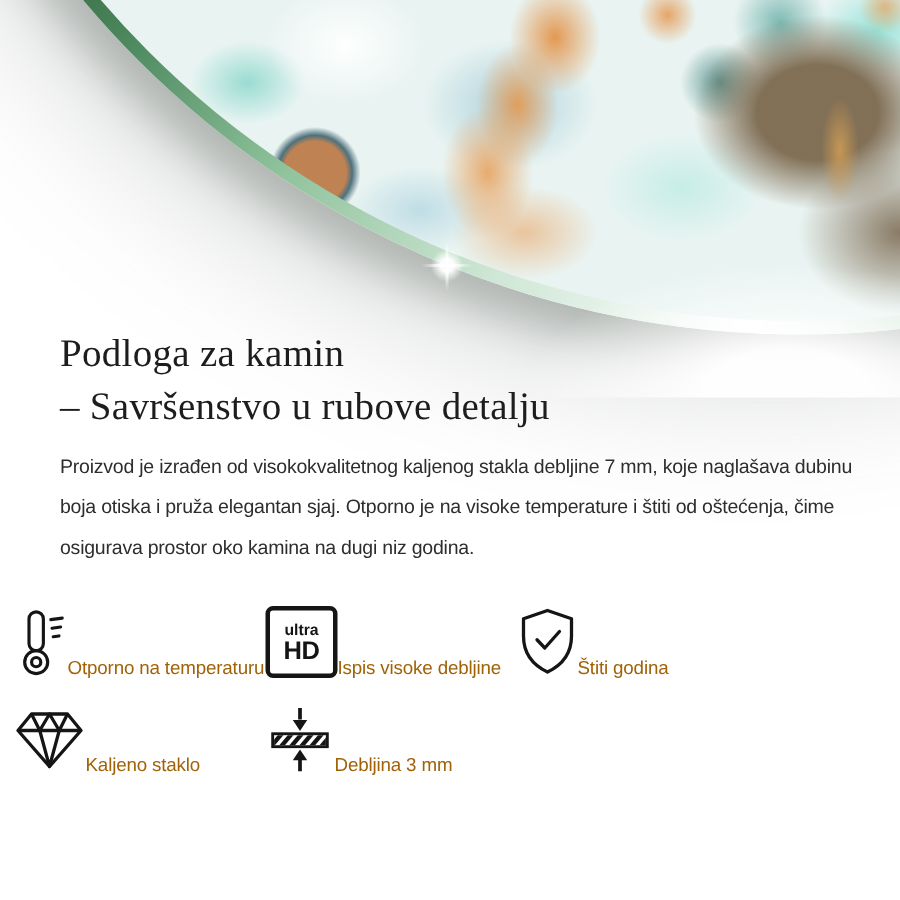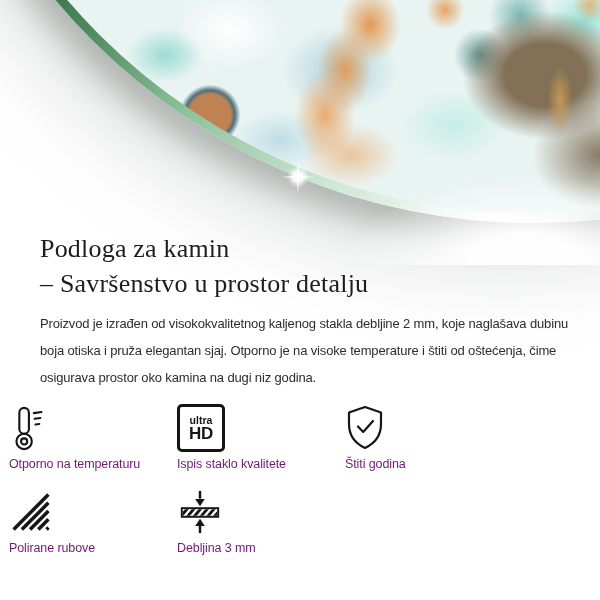--- a/index.html
+++ b/index.html
@@ -40,32 +40,32 @@
     background:radial-gradient(ellipse 240px 115px at 72% 96%, rgba(255,255,255,.97) 22%, rgba(255,255,255,0) 72%);}
   .sparkle{position:absolute;left:298px;top:177px;width:0;height:0;}
   .sparkle .glow{position:absolute;left:-11px;top:-11px;width:22px;height:22px;border-radius:50%;
     background:radial-gradient(circle, rgba(255,255,255,.95) 0 28%, rgba(255,255,255,0) 70%);}
   .sparkle .ray-h{position:absolute;left:-17px;top:-1px;width:34px;height:2px;
     background:linear-gradient(90deg, rgba(255,255,255,0), #fff 42%, #fff 58%, rgba(255,255,255,0));}
   .sparkle .ray-v{position:absolute;left:-1px;top:-17px;width:2px;height:34px;
     background:linear-gradient(180deg, rgba(255,255,255,0), #fff 42%, #fff 58%, rgba(255,255,255,0));}
 
   
-  .content{position:absolute;z-index:5;left:40px;top:231px;width:548px;}
+  .content{position:absolute;z-index:5;left:40px;top:218px;width:548px;}
   .title{margin:0;font-family:"Liberation Serif","DejaVu Serif",serif;font-weight:400;
     font-size:26px;line-height:35px;color:#1d1d1d;letter-spacing:.2px;}
   .title span{display:block;}
   .desc{margin:9px 0 0 0;font-size:13px;line-height:27px;color:#2d2d2d;letter-spacing:-0.15px;}
 
   
   .features{position:absolute;z-index:5;left:9px;top:404px;width:504px;display:grid;
     grid-template-columns:repeat(3,168px);row-gap:17px;}
-  .feature{display:flex;flex-direction:column;align-items:flex-start;}
+  .feature{display:flex;align-items:flex-end;}
   .icon-box{height:48px;display:flex;align-items:center;justify-content:center;}
-  .feature-label{margin-top:5px;font-size:12.5px;color:#701a75;letter-spacing:-0.1px;white-space:nowrap;}
+  .feature-label{margin-top:5px;font-size:12.5px;color:#a16207;letter-spacing:-0.1px;white-space:nowrap;}
   .icon-stroke{stroke:#151515;fill:none;stroke-width:2.2;}
   .hd-box{width:42px;height:42px;border:3px solid #151515;border-radius:5px;display:flex;
     flex-direction:column;align-items:center;justify-content:center;color:#151515;}
   .hd-top{font-size:10.5px;font-weight:700;line-height:11px;}
   .hd-bottom{font-size:17px;font-weight:700;line-height:16px;letter-spacing:-0.3px;}
 </style>
 </head>
 <body>
 
 <div class="page">
@@ -77,23 +77,23 @@
     <div class="sparkle">
       <div class="glow"></div>
         <div class="ray-h"></div>
         <div class="ray-v"></div>
     </div>
   </div>
 
   <div class="content">
     <h1 class="title">
       <span>Podloga za kamin</span>
-      <span>– Savršenstvo u prostor detalju</span>
+      <span>– Savršenstvo u rubove detalju</span>
     </h1>
-    <p class="desc">Proizvod je izrađen od visokokvalitetnog kaljenog stakla debljine 2 mm, koje naglašava dubinu boja otiska i pruža elegantan sjaj. Otporno je na visoke temperature i štiti od oštećenja, čime osigurava prostor oko kamina na dugi niz godina.</p>
+    <p class="desc">Proizvod je izrađen od visokokvalitetnog kaljenog stakla debljine 7 mm, koje naglašava dubinu boja otiska i pruža elegantan sjaj. Otporno je na visoke temperature i štiti od oštećenja, čime osigurava prostor oko kamina na dugi niz godina.</p>
   </div>
 
   <div class="features">
 
     <div class="feature">
       <div class="icon-box">
         <svg width="36" height="46" viewBox="0 0 36 48">
           <rect class="icon-stroke" x="10" y="3" width="10" height="27" rx="5"></rect>
           <circle class="icon-stroke" cx="15" cy="38" r="8"></circle>
           <circle class="icon-stroke" cx="15" cy="38" r="3.2" stroke-width="2"></circle>
@@ -107,48 +107,47 @@
       <span class="feature-label">Otporno na temperaturu</span>
     </div>
 
     <div class="feature">
       <div class="icon-box">
         <div class="hd-box">
           <span class="hd-top">ultra</span>
           <span class="hd-bottom">HD</span>
         </div>
       </div>
-      <span class="feature-label">Ispis staklo kvalitete</span>
+      <span class="feature-label">Ispis visoke debljine</span>
     </div>
 
     <div class="feature">
       <div class="icon-box">
         <svg width="40" height="46" viewBox="0 0 40 46">
           <path class="icon-stroke" stroke-width="2.4" stroke-linejoin="round" d="M20 2 L36 7.5 V19 C36 30.5 29.5 38.5 20 43 C10.5 38.5 4 30.5 4 19 V7.5 Z"></path>
           <path class="icon-stroke" stroke-width="2.4" stroke-linecap="round" stroke-linejoin="round" d="M13 21.5 L18.2 27 L28 16"></path>
         </svg>
       </div>
       <span class="feature-label">Štiti godina</span>
     </div>
 
-
     <div class="feature">
       <div class="icon-box">
-        <svg width="44" height="44" viewBox="0 0 48 48">
-          <g stroke="#151515" stroke-width="3.8" fill="none">
-            <path d="M5 43 L43 5"></path>
-            <path d="M14 43 L43 14"></path>
-            <path d="M23 43 L43 23"></path>
-            <path d="M32 43 L43 32"></path>
-            <path d="M41 43 L43 41"></path>
+        <svg width="48" height="42" viewBox="0 0 48 42">
+          <g class="icon-stroke" stroke-width="2" stroke-linejoin="round">
+            <path d="M12 4 H36 L45 15 L24 39 L3 15 Z"></path>
+            <path d="M3 15 H45"></path>
+            <path d="M12 4 L17.5 15 L24 4 L30.5 15 L36 4"></path>
+            <path d="M17.5 15 L24 39 L30.5 15"></path>
           </g>
         </svg>
       </div>
-      <span class="feature-label">Polirane rubove</span>
+      <span class="feature-label">Kaljeno staklo</span>
     </div>
+
 
     <div class="feature">
       <div class="icon-box">
         <svg width="46" height="46" viewBox="0 0 48 48">
           <defs>
               <clipPath id="barclip">
                 <rect x="6" y="21" width="36" height="7"></rect>
               </clipPath>
             </defs>
           <rect x="5" y="20" width="38" height="9" fill="none" stroke="#151515" stroke-width="2"></rect>

